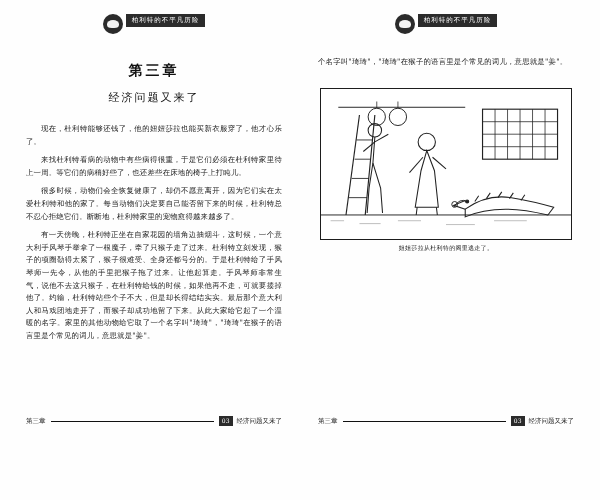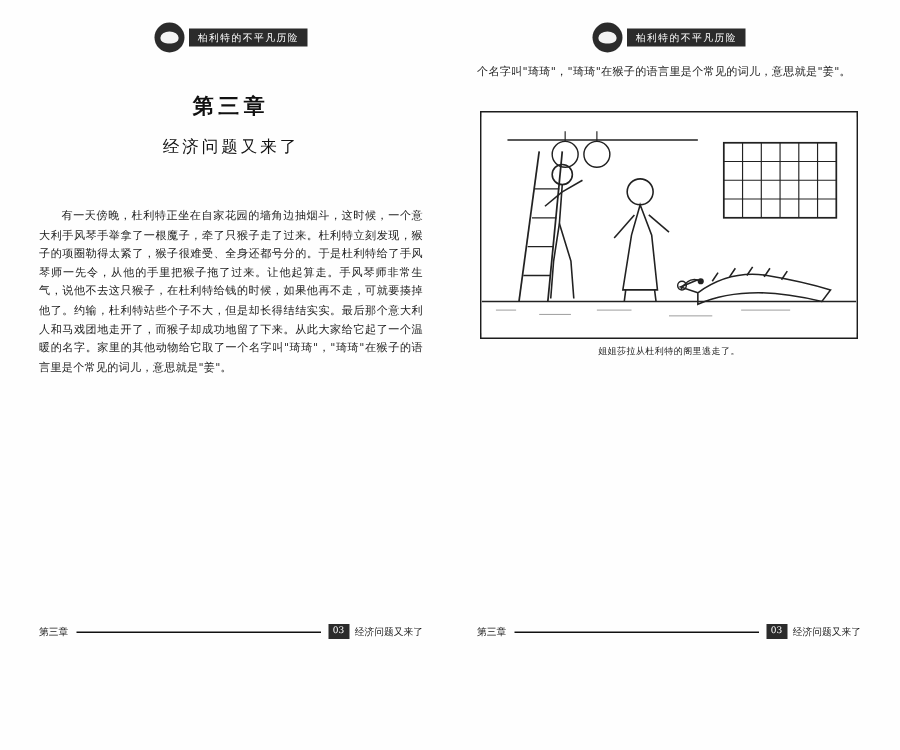--- a/index.html
+++ b/index.html
@@ -21,24 +21,24 @@
     box-sizing:border-box;
     padding:14px 22px 0 22px;
     background:#fefefe;
   }
   .page.left{padding-left:26px;padding-right:18px;}
   .page.right{padding-left:18px;padding-right:26px;}
 
   
   .header{
     display:flex;
-    align-items:center;
+    align-items:flex-start;
     justify-content:center;
     height:22px;
-    margin-bottom:6px;
+    margin-bottom:20px;
   }
   .header-logo{
     width:20px;height:20px;
     border-radius:50%;
     background:#2b2b2b;
     position:relative;
     margin-right:3px;
     flex:0 0 auto;
   }
   .header-logo:after{
@@ -152,22 +152,25 @@
 
     <div class="header">
       <div class="header-logo"></div>
       <div class="header-band">柏利特的不平凡历险</div>
     </div>
 
     <div class="chapter-no">第三章</div>
     <div class="chapter-title">经济问题又来了</div>
 
     <div class="body-text">
-      <div class="gap"></div>
-      <div class="gap"></div>
+      <p class="first-para">现在，杜利特能够还钱了，他的妞妞莎拉也能买新衣服穿了，他才心乐了。</p>
+      <div class="gap"></div>
+      <p>来找杜利特看病的动物中有些病得很重，于是它们必须在杜利特家里待上一周。等它们的病稍好些了，也还差些在床地的椅子上打盹儿。</p>
+      <div class="gap"></div>
+      <p>很多时候，动物们会全恢复健康了，却仍不愿意离开，因为它们实在太爱杜利特和他的家了。每当动物们决定要自己能否留下来的时候，杜利特总不忍心拒绝它们。断断地，杜利特家里的宠物愈得越来越多了。</p>
       <div class="gap"></div>
       <p>有一天傍晚，杜利特正坐在自家花园的墙角边抽烟斗，这时候，一个意大利手风琴手举拿了一根魔子，牵了只猴子走了过来。杜利特立刻发现，猴子的项圈勒得太紧了，猴子很难受、全身还都号分的。于是杜利特给了手风琴师一先令，从他的手里把猴子拖了过来。让他起算走。手风琴师非常生气，说他不去这只猴子，在杜利特给钱的时候，如果他再不走，可就要揍掉他了。约输，杜利特站些个子不大，但是却长得结结实实。最后那个意大利人和马戏团地走开了，而猴子却成功地留了下来。从此大家给它起了一个温暖的名字。家里的其他动物给它取了一个名字叫"琦琦"，"琦琦"在猴子的语言里是个常见的词儿，意思就是"姜"。</p>
     </div>
 
     <div class="footer">
       <span class="footer-chapter">第三章</span>
       <span class="sep"></span>
       <span class="footer-badge">03</span>
       <span class="footer-title">经济问题又来了</span>
     </div>

